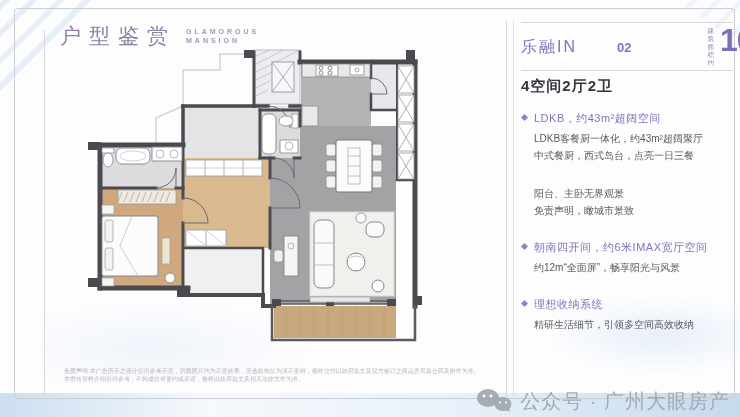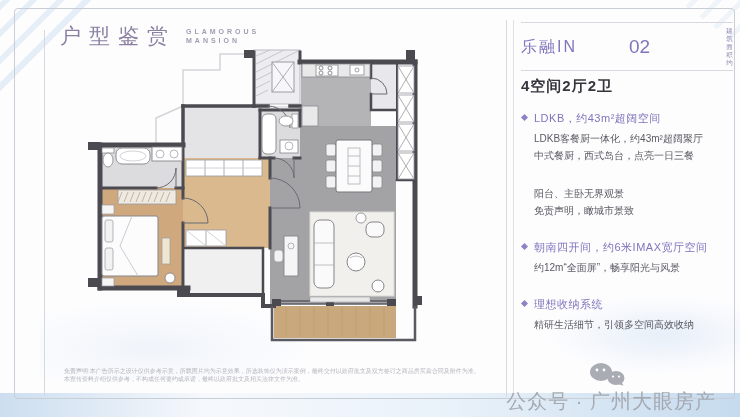--- a/index.html
+++ b/index.html
@@ -32,38 +32,38 @@
     background:radial-gradient(ellipse at 40% 60%,rgba(180,205,235,.18),transparent 70%);}
   
   .header{position:absolute;left:60px;top:22px;display:flex;align-items:flex-start;}
   .title-cn{font-size:21px;font-weight:500;color:#8b80a2;letter-spacing:8px;}
   .title-en{margin-left:10px;margin-top:5px;font-size:7px;line-height:9px;color:#a39bb2;
     letter-spacing:3px;font-weight:bold;}
   
   .right-panel{position:absolute;left:521px;top:28px;width:212px;}
   .unit-row{display:flex;align-items:center;height:38px;gap:28px;}
   .unit-name{font-size:16px;color:#8174bd;letter-spacing:2px;font-weight:500;white-space:nowrap;}
-  .unit-number{font-size:19px;color:#8174bd;font-weight:normal;margin-left:24px;}
+  .unit-number{font-size:13px;color:#8174bd;font-weight:bold;margin-left:12px;}
   .unit-divider{width:1px;height:26px;background:#b9b0d8;margin:0 9px 0 11px;}
   .area-label{font-size:6.5px;line-height:8px;color:#8d84b0;text-align:right;letter-spacing:2px;margin-right:4px;}
   .area-group{display:flex;align-items:flex-start;margin-left:auto;}
   .area-value{font-size:32px;line-height:27px;font-weight:bold;color:#7d6fb8;letter-spacing:-1px;}
   .area-unit{font-size:16px;font-weight:bold;color:#7d6fb8;margin-top:8px;}
   .area-sup{font-size:9px;font-weight:bold;color:#7d6fb8;margin-top:5px;}
   .layout-text{margin-top:11px;font-size:15px;font-weight:bold;color:#35353d;letter-spacing:1px;}
   .features{margin-top:15px;}
   .feature{margin-bottom:21px;}
   .feature-head{display:flex;align-items:flex-start;}
   .diamond{width:5px;height:5px;background:#8e82c6;transform:rotate(45deg);margin:4px 7px 0 1px;flex:none;}
   .feature-title{font-size:11px;font-weight:normal;color:#8174bd;letter-spacing:.5px;}
   .feature-lines{margin:4px 0 0 13px;font-size:10px;line-height:17px;color:#5a5a62;}
   
   .disclaimer{position:absolute;left:64px;top:367px;width:434px;font-size:6px;line-height:8px;color:#b6b6be;}
   
-  .watermark{position:absolute;right:24px;bottom:2px;display:flex;align-items:center;opacity:.92;flex-direction:column;}
+  .watermark{position:absolute;right:10px;bottom:2px;display:flex;opacity:.92;}
   .watermark-text{font-size:20px;color:#a0a5ad;letter-spacing:1px;margin-left:8px;}
   
   .plan{position:absolute;left:58px;top:48px;}
 </style>
 </head>
 <body>
 
 <div class="deco-tl"></div>
 <div class="deco-tr"></div>
 <div class="deco-bottom"></div>

